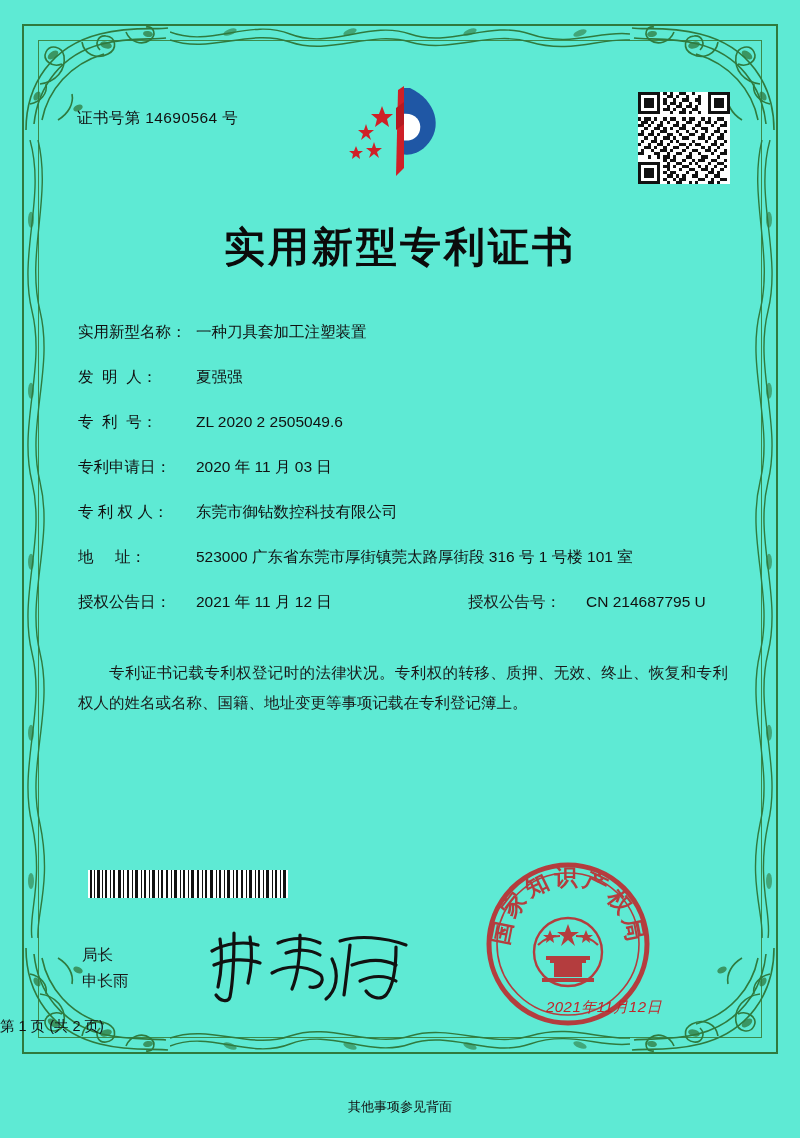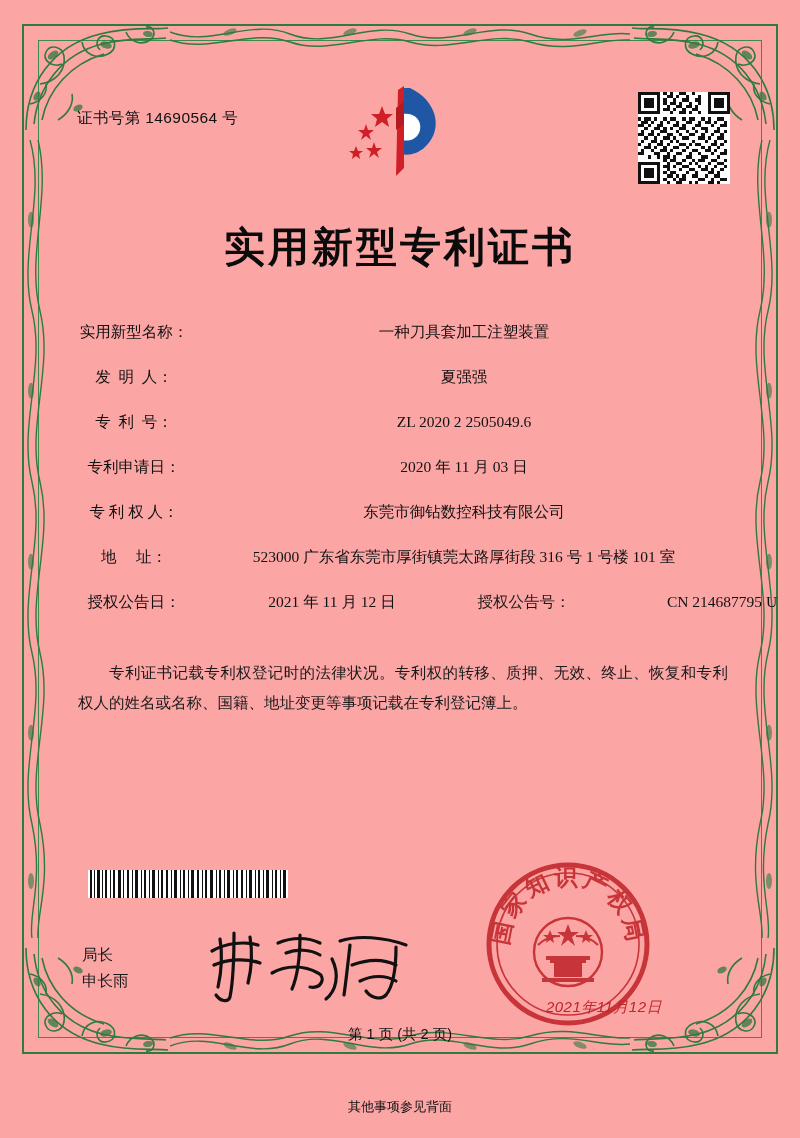--- a/index.html
+++ b/index.html
@@ -12,21 +12,21 @@
     height: 1138px;
     font-family: "Liberation Serif", "DejaVu Serif", serif;
     color: #1a1a1a;
     position: relative;
     overflow: hidden;
   }
 
   .page {
     position: absolute;
     inset: 0;
-    background: #fca5a5;
+    background: #5eead4;
   }
 
   
   .border-outer {
     position: absolute;
     left: 22px;
     top: 24px;
     right: 22px;
     bottom: 84px;
     border: 2px solid #2f7a3e;
@@ -115,22 +115,21 @@
     font-family: "DejaVu Serif", "Liberation Serif", serif;
     color: #0b0b0b;
   }
 
   .fields {
     position: absolute;
     left: 18px;
     right: 8px;
     top: 250px;
     font-size: 15.5px;
-    font-family: Liberation Serif, serif;
-    text-align: center;
+    font-family: Liberation Sans, sans-serif;
   }
   .frow {
     display: flex;
     align-items: flex-start;
     margin-bottom: 21px;
     line-height: 1.55;
   }
   .flabel {
     flex: 0 0 112px;
     white-space: pre;
@@ -199,22 +198,22 @@
     font-size: 15px;
     color: #c0262a;
     font-family: "Liberation Sans", sans-serif;
     letter-spacing: .5px;
     font-style: italic;
   }
 
   .pagenum {
     position: absolute;
     left: 0; right: 0;
-    bottom: 94px;
-    text-align: center;
+    bottom: 102px;
+    text-align: left;
     font-size: 14.5px;
     font-family: "Liberation Sans", sans-serif;
     color: #111;
   }
   .footnote {
     position: absolute;
     left: 0; right: 0;
     bottom: 22px;
     text-align: center;
     font-size: 13px;

